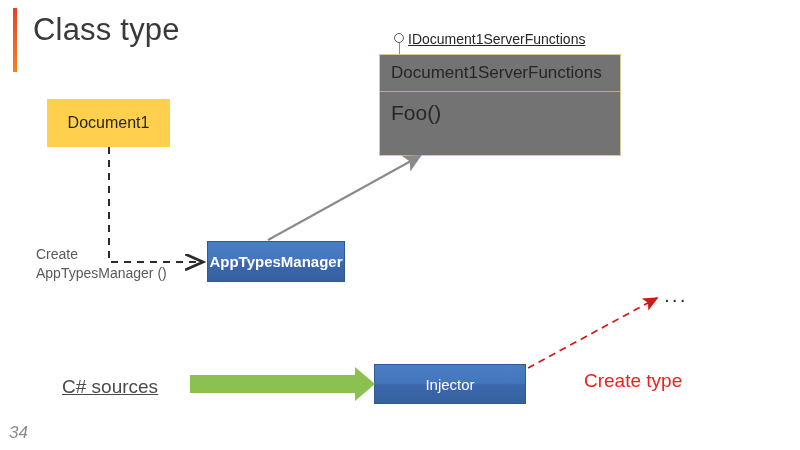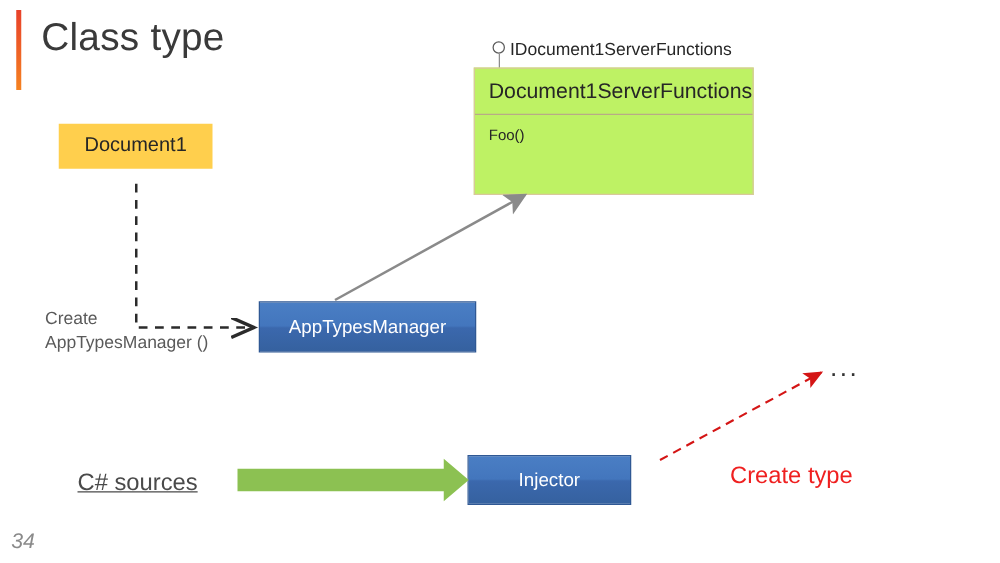--- a/index.html
+++ b/index.html
@@ -43,71 +43,72 @@
     align-items: center;
     justify-content: center;
     white-space: nowrap;
   }
 
   
   #document1-box {
     left: 47px;
     top: 99px;
     width: 123px;
-    height: 36px;
+    height: 48px;
     background: #ffcf4d;
     color: #262626;
     font-size: 16px;
   }
 
   
   .blue-box {
     background: linear-gradient(to bottom, #4a7ec4 0%, #4376bd 48%, #3b68ad 52%, #35619f 100%);
     border: 1px solid #2f5894;
     color: #ffffff;
     font-size: 15px;
   }
   #apptypesmanager-box {
     left: 207px;
     top: 241px;
-    width: 174px;
+    width: 138px;
     height: 41px;
+    font-weight: bold;
   }
   #injector-box {
     left: 374px;
     top: 364px;
-    width: 131px;
+    width: 152px;
     height: 40px;
   }
 
   
   #class-box {
     position: absolute;
     left: 379px;
     top: 54px;
-    width: 224px;
+    width: 242px;
     height: 102px;
     box-sizing: border-box;
-    background: #bef264;
+    background: #737373;
     border: 1px solid #d9c89a;
   }
   #class-box-header {
     height: 37px;
     box-sizing: border-box;
     border-bottom: 1px solid #b9ab86;
     display: flex;
     align-items: center;
     padding-left: 11px;
     font-size: 17px;
     color: #262626;
     white-space: nowrap;
   }
   #class-box-members {
     padding: 9px 0 0 11px;
-    font-size: 12px;
+    font-size: 21px;
     color: #262626;
     white-space: nowrap;
   }
 
   
   #interface-lollipop-circle {
     position: absolute;
     left: 394px;
     top: 33px;
     width: 10px;
@@ -125,20 +126,21 @@
     height: 12px;
     background: #8d8d8d;
   }
   #interface-label {
     position: absolute;
     left: 408px;
     top: 31px;
     font-size: 14px;
     color: #262626;
     white-space: nowrap;
+    text-decoration: underline;
   }
 
   
   #create-serverfunctions-label {
     position: absolute;
     left: 36px;
     top: 245px;
     font-size: 14px;
     line-height: 19px;
     color: #5a5a5a;

